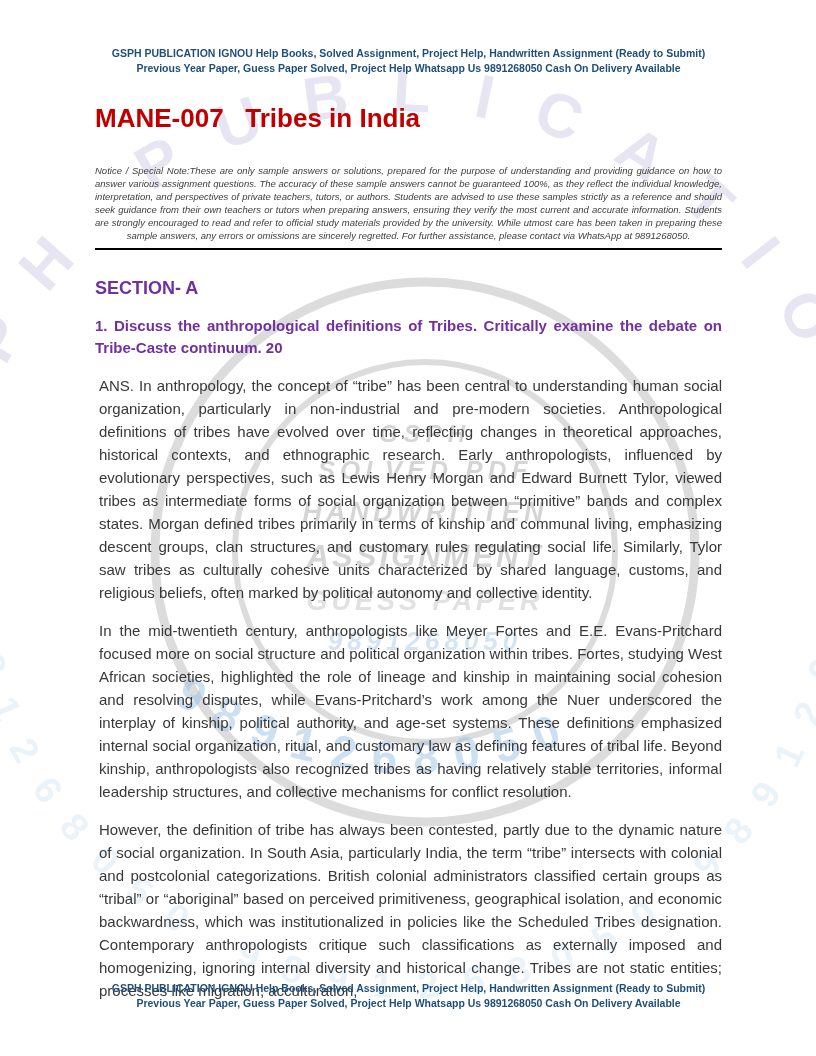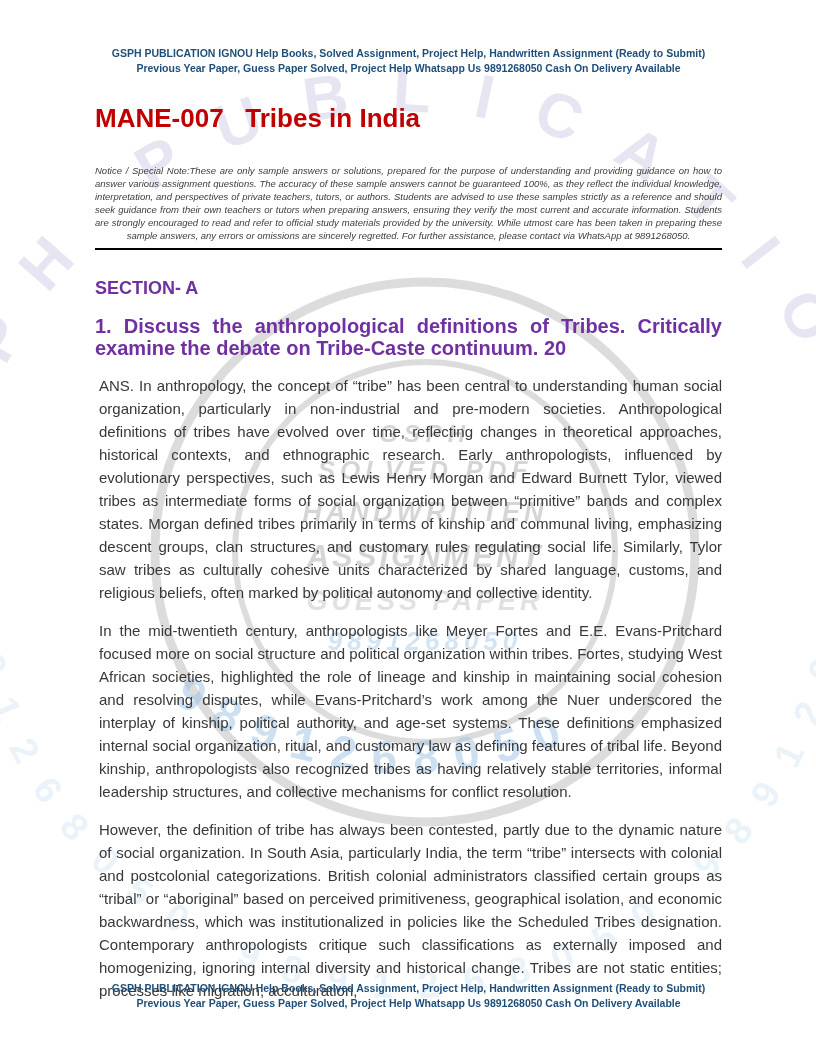--- a/index.html
+++ b/index.html
@@ -58,21 +58,21 @@
   .section-h{
     margin:28px 0 0 0;
     color:#7030A0;
     font-weight:bold;
     font-size:18px;
   }
   .question{
     margin:16px 0 0 0;
     color:#7030A0;
     font-weight:bold;
-    font-size:20px;
+    font-size:15px;
     line-height:22px;
     text-align:justify;
   }
   .body-p{
     margin:15px 0 0 4px;
     color:#383838;
     font-size:15px;
     line-height:23px;
     text-align:justify;
   }

